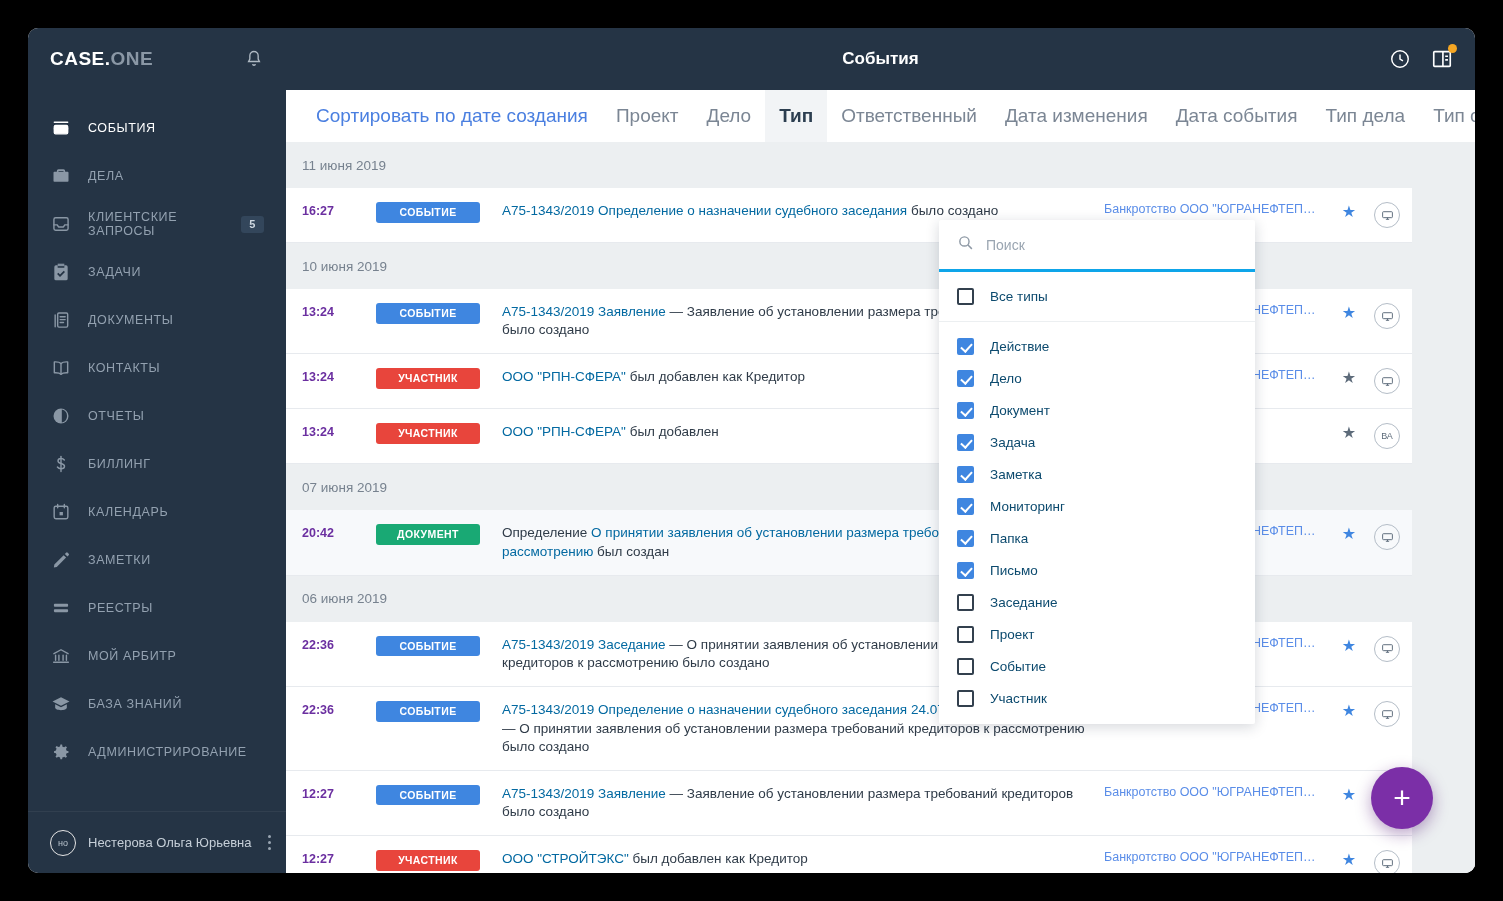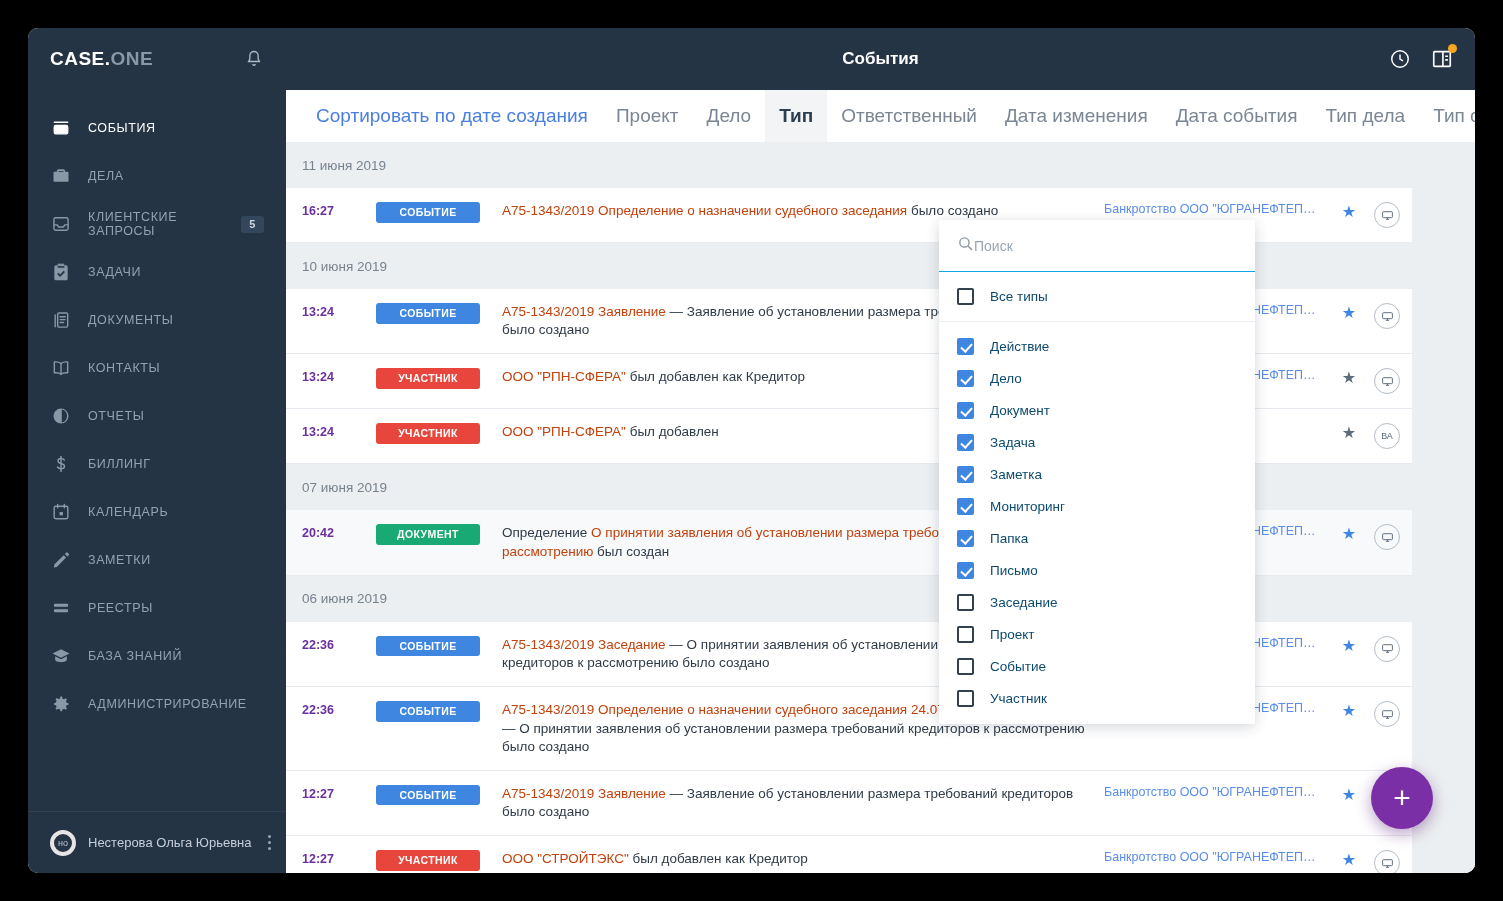--- a/index.html
+++ b/index.html
@@ -30,21 +30,21 @@
   .nav-item.active .ico svg { fill:#fff; stroke:#fff;}
   .badge-count {
     margin-left:auto; margin-right:22px; background:#33465b; color:#ced7e0;
     font-size:11px; font-weight:bold; border-radius:3px; padding:3px 8px; line-height:1;
   }
   .user-row {
     height:62px; display:flex; align-items:center; padding:0 18px 0 22px; gap:12px;
     border-top:1px solid rgba(255,255,255,.06); cursor:pointer;
   }
   .avatar-circ {
-    width:26px; height:26px; border-radius:50%; border:4px solid #e5e5e5;
+    width:26px; height:26px; border-radius:50%; border:1px solid #e5e5e5;
     display:flex; align-items:center; justify-content:center;
     font-size:9px; color:#b9c3cd; flex:0 0 26px; text-transform:lowercase;
   }
   .user-name { font-size:13px; color:#c6cfd8; flex:1; white-space:nowrap;}
   .kebab { display:flex; flex-direction:column; gap:3px; padding:4px; cursor:pointer;}
   .kebab i { width:3px; height:3px; background:#9aa6b2; border-radius:50%; display:block;}
 
   
   .main { flex:1; display:flex; flex-direction:column; min-width:0; position:relative; }
   .topbar {
@@ -80,39 +80,39 @@
   .row .time { width:74px; flex:0 0 74px; font-size:12.5px; color:#6b2fa0; font-weight:bold; padding-top:2px;}
   .chip {
     flex:0 0 104px; width:104px; margin-right:22px; text-align:center; color:#fff;
     font-size:10.5px; font-weight:bold; letter-spacing:.4px; border-radius:3px;
     padding:5px 0; line-height:1;
   }
   .chip.sobytie { background:#3f86e0; }
   .chip.uchastnik { background:#e8453c; }
   .chip.dokument { background:#19a974; }
   .row .desc { flex:1; font-size:13.5px; line-height:1.35; color:#2f3b48; min-width:0; padding-right:16px;}
-  .row .desc a { color:#c2410c; text-decoration:none;}
+  .row .desc a { color:#0369a1; text-decoration:none;}
   .row .proj { width:232px; flex:0 0 232px; font-size:12.5px; color:#5a8de8; text-align:right;
      padding-right:14px; white-space:nowrap; overflow:hidden; text-overflow:ellipsis;}
   .star { flex:0 0 26px; width:26px; font-size:16px; color:#3f86e0; text-align:center; cursor:pointer;}
   .star.off { color:#5d6b7a; }
   .rowbtn { flex:0 0 50px; display:flex; justify-content:center; }
   .circ {
     width:26px; height:26px; border-radius:50%; border:1px solid #b4bdc7;
     display:flex; align-items:center; justify-content:center; color:#5d6b7a;
     font-size:9px; cursor:pointer; background:transparent;
   }
 
   
   .dropdown {
     position:absolute; left:653px; top:130px; width:316px;
     background:#fff; box-shadow:0 3px 14px rgba(20,35,55,.18); z-index:40; border-radius:2px;
   }
-  .dd-search { height:52px; display:flex; align-items:center; padding:0 18px;
-    border-bottom:1px solid #0ea5e9;}
+  .dd-search { height:52px; display:flex; align-items:center; gap:12px; padding:0 18px;
+    border-bottom:3px solid #0ea5e9;}
   .dd-search input { border:0; outline:0; font-size:14px; color:#33404e;
     font-family:"Liberation Sans", sans-serif; flex:1; background:transparent;}
   .dd-search input::placeholder { color:#9aa5b1;}
   .dd-all { height:50px; display:flex; align-items:center; padding:0 18px;
     border-bottom:1px solid #eceff1; gap:16px; cursor:pointer;}
   .dd-list { padding:8px 0 10px 0;}
   .dd-opt { height:32px; display:flex; align-items:center; padding:0 18px; gap:16px; cursor:pointer;}
   .dd-opt span, .dd-all span { font-size:13.5px; color:#0c4a6e; }
   .cb { width:17px; height:17px; flex:0 0 17px; border-radius:2px;
     border:2px solid #33404e; background:#fff; position:relative;}
@@ -245,20 +245,30 @@
           <span class="ico">
             <svg width="20" height="20" viewBox="0 0 24 24" fill="#8a97a5">
               <rect x="3.5" y="7" width="17" height="3.6" rx="1"></rect>
               <rect x="3.5" y="13.4" width="17" height="3.6" rx="1"></rect>
             </svg>
           </span>
           <span>РЕЕСТРЫ</span>
         </div>
         <div class="nav-item">
           <span class="ico">
+            <svg width="20" height="20" viewBox="0 0 24 24" fill="none" stroke="#8a97a5" stroke-width="1.7" stroke-linecap="round" stroke-linejoin="round">
+              <path d="M3.5 9.2L12 4.5l8.5 4.7"></path>
+              <path d="M5.5 11v6M9.5 11v6M14.5 11v6M18.5 11v6"></path>
+              <path d="M3.2 19.5h17.6"></path>
+            </svg>
+          </span>
+          <span>МОЙ АРБИТР</span>
+        </div>
+        <div class="nav-item">
+          <span class="ico">
             <svg width="20" height="20" viewBox="0 0 24 24" fill="#8a97a5">
               <path d="M12 4L1.8 9 12 14l10.2-5zM5 12.4v4.2c0 1.4 3.1 2.9 7 2.9s7-1.5 7-2.9v-4.2L12 16z"></path>
             </svg>
           </span>
           <span>БАЗА ЗНАНИЙ</span>
         </div>
         <div class="nav-item">
           <span class="ico">
             <svg width="20" height="20" viewBox="0 0 24 24" fill="#8a97a5">
               <path d="M12 8.4a3.6 3.6 0 1 0 0 7.2 3.6 3.6 0 0 0 0-7.2zm9 4.6v-2l-2.3-.5a7 7 0 0 0-.8-2l1.3-2-1.4-1.4-2 1.3a7 7 0 0 0-2-.8L13.3 3h-2l-.5 2.3a7 7 0 0 0-2 .8l-2-1.3L5.4 6.2l1.3 2a7 7 0 0 0-.8 2L3.6 11v2l2.3.5c.2.7.5 1.4.8 2l-1.3 2 1.4 1.4 2-1.3c.6.4 1.3.6 2 .8l.5 2.3h2l.5-2.3c.7-.2 1.4-.4 2-.8l2 1.3 1.4-1.4-1.3-2c.4-.6.6-1.3.8-2z"></path>

